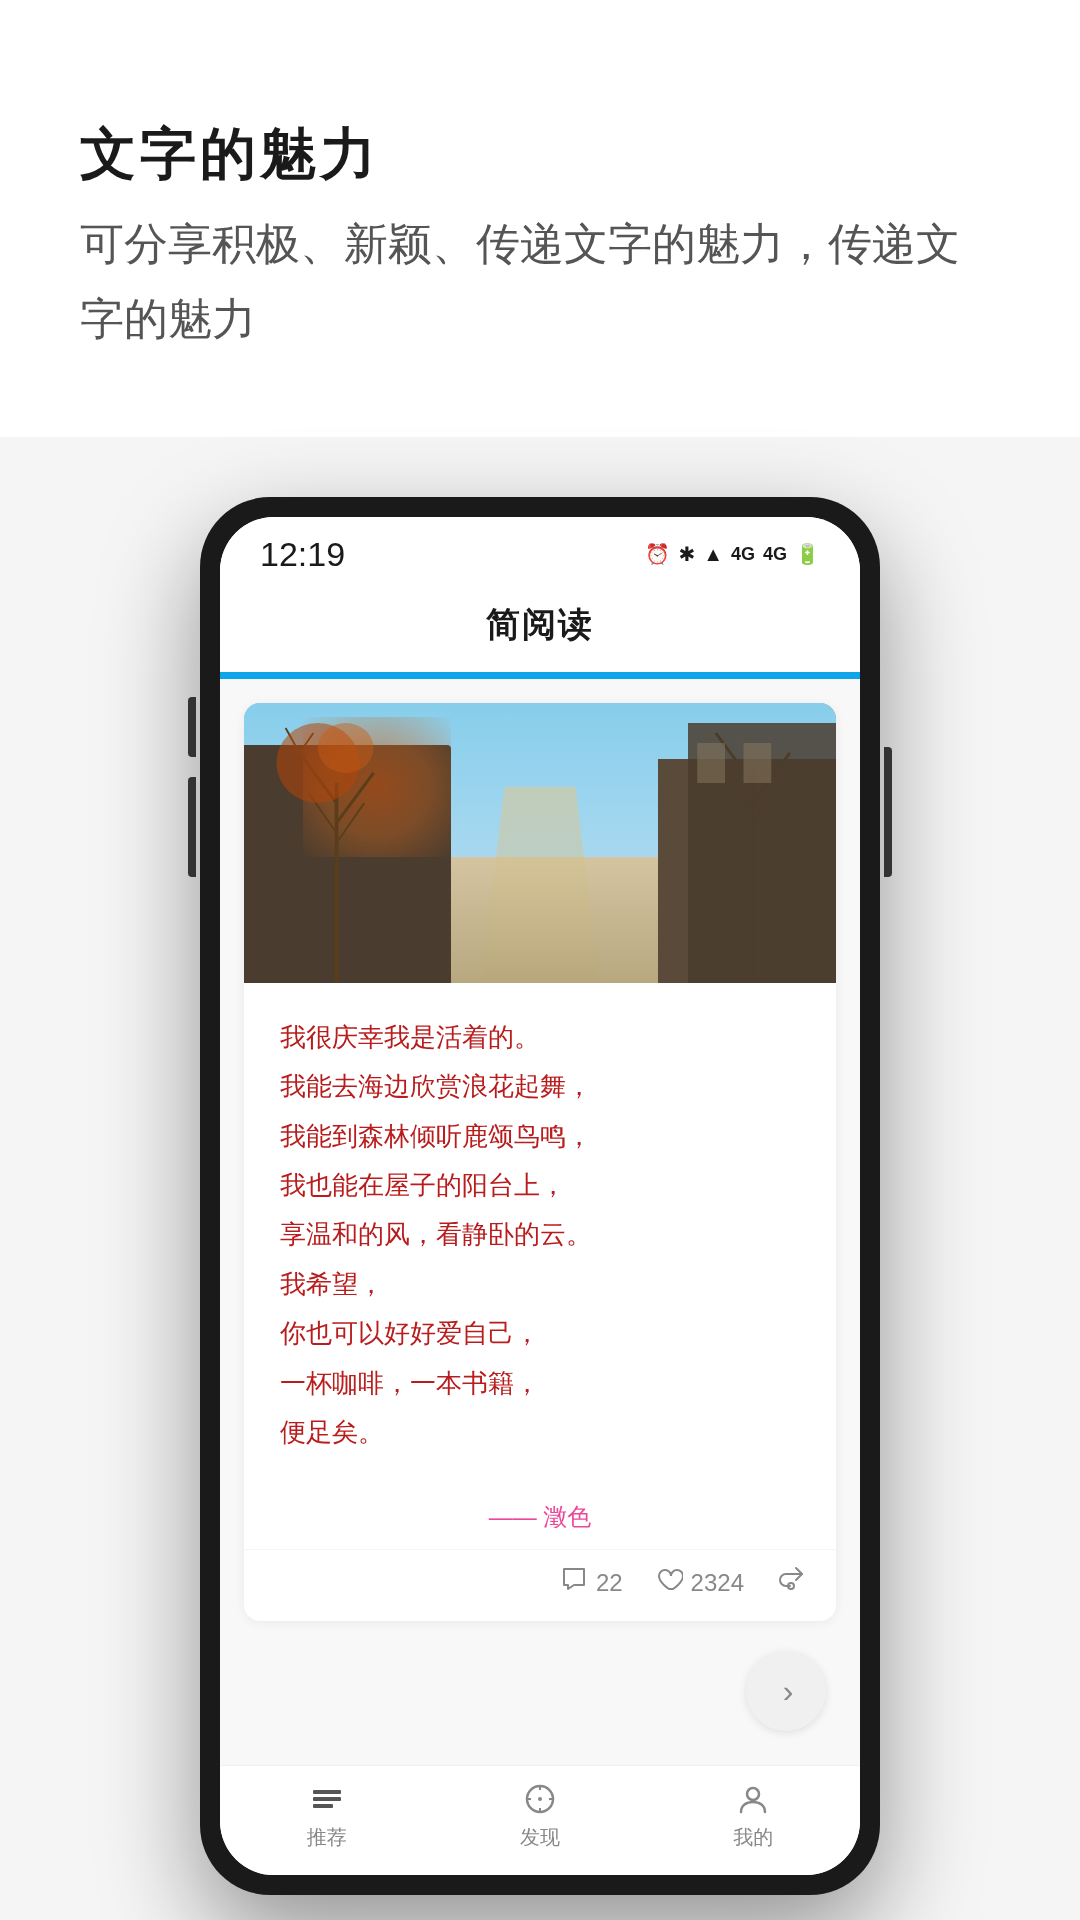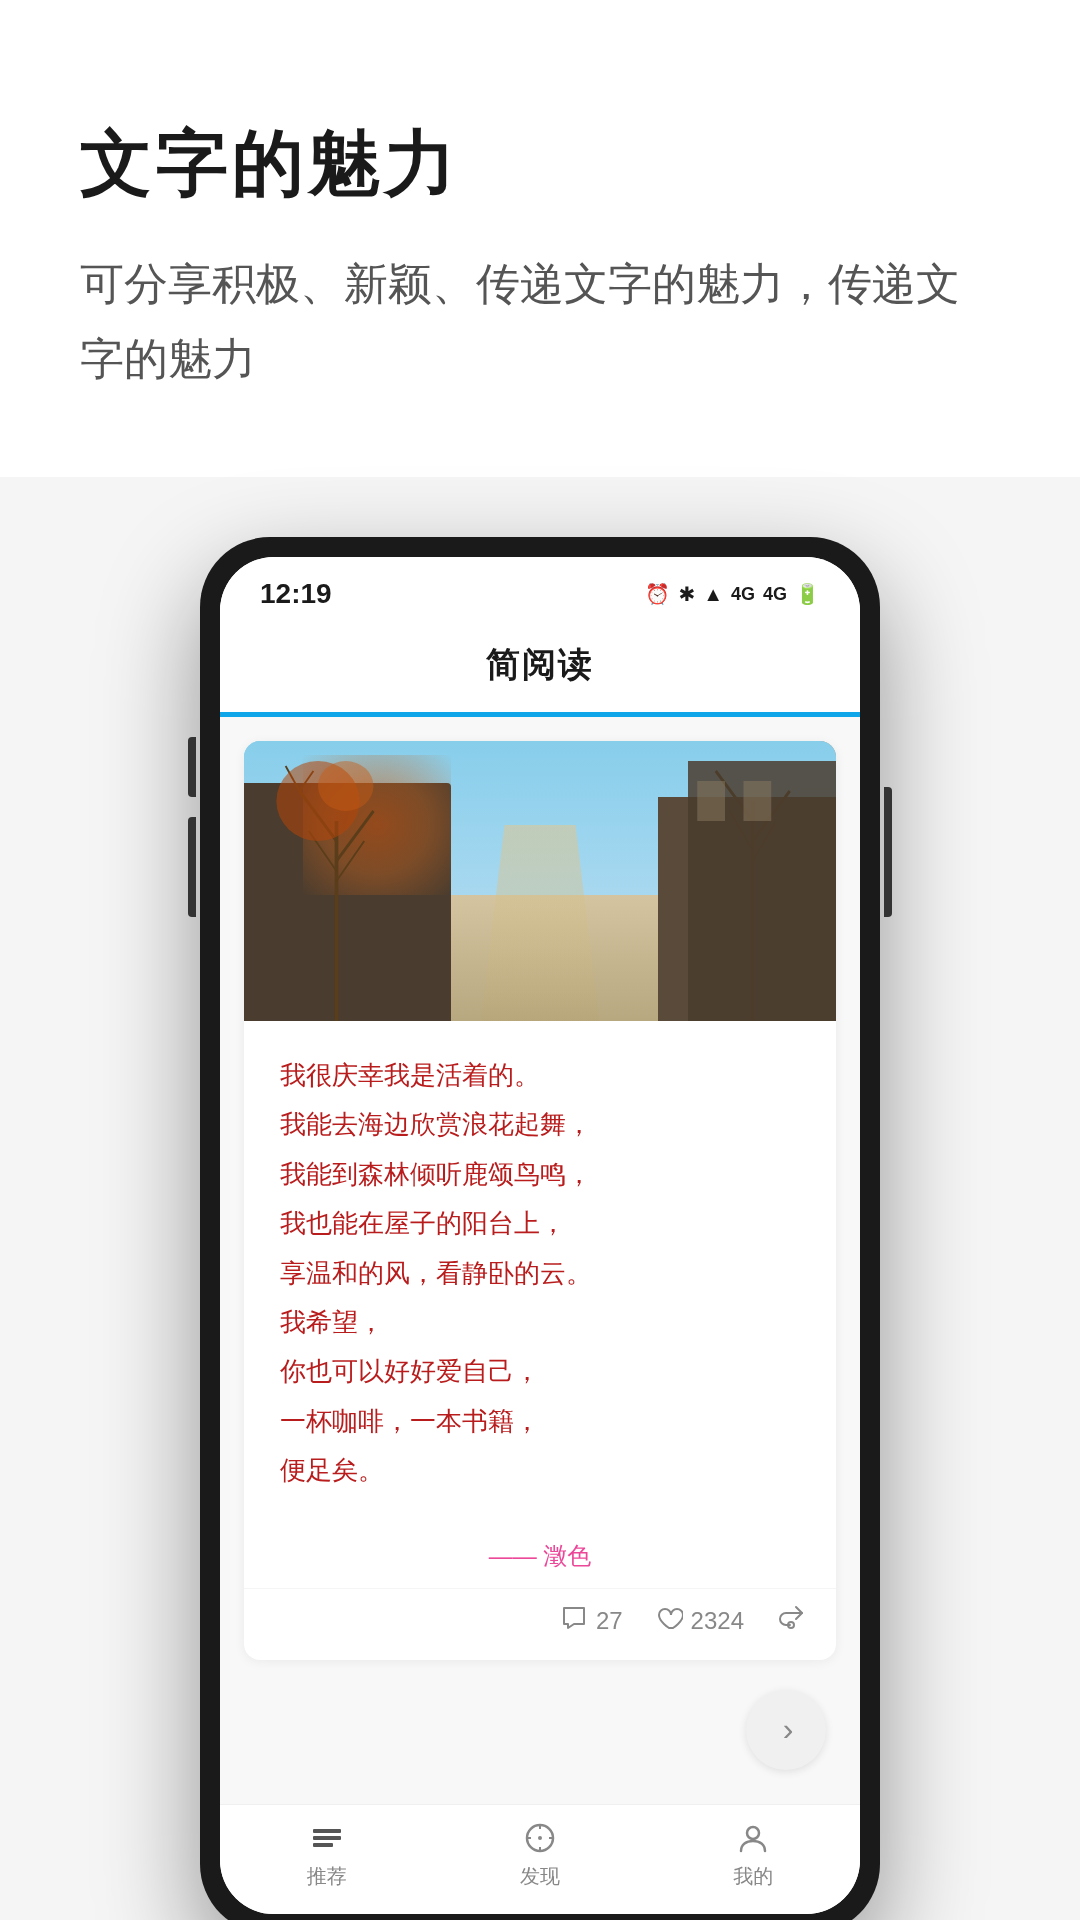--- a/index.html
+++ b/index.html
@@ -23,25 +23,25 @@
     }
 
     
     .top-section {
       background: #ffffff;
       padding: 120px 80px 80px 80px;
       flex-shrink: 0;
     }
 
     .main-title {
-      font-size: 72px;
+      font-size: 56px;
       font-weight: 600;
       color: #1a1a1a;
       line-height: 1.2;
-      margin-bottom: 41px;
+      margin-bottom: 20px;
       letter-spacing: 4px;
     }
 
     .subtitle {
       font-size: 44px;
       color: #555555;
       line-height: 1.7;
       font-weight: 400;
     }
 
@@ -75,41 +75,41 @@
     .status-bar {
       display: flex;
       justify-content: space-between;
       align-items: center;
       padding: 20px 40px 10px 40px;
       background: #ffffff;
       height: 65px;
     }
 
     .status-time {
-      font-size: 28px;
-      font-weight: 700;
+      font-size: 34px;
+      font-weight: 400;
       color: #1a1a1a;
     }
 
     .status-icons {
       display: flex;
       align-items: center;
       gap: 8px;
     }
 
     .status-icon-text {
       font-size: 20px;
       color: #1a1a1a;
     }
 
     
     .app-header {
       text-align: center;
       padding: 20px 0 24px 0;
-      border-bottom: 5px solid #0ea5e9;
+      border-bottom: 7px solid #0ea5e9;
       background: #ffffff;
     }
 
     .app-title {
       font-size: 34px;
       font-weight: 600;
       color: #1a1a1a;
       letter-spacing: 2px;
     }
 
@@ -421,21 +421,21 @@
               <span>—— 澂色</span>
             </div>
 
             <div class="article-actions">
               <div class="action-item">
                 <span class="action-icon">
                   <svg width="28" height="28" viewBox="0 0 28 28" fill="none">
                     <path d="M4 4h20v16H14l-6 4v-4H4V4z" stroke="#888" stroke-width="2" fill="none" stroke-linejoin="round"></path>
                   </svg>
                 </span>
-                <span class="action-count">27</span>
+                <span class="action-count">22</span>
               </div>
               <div class="action-item">
                 <span class="action-icon">
                   <svg width="28" height="28" viewBox="0 0 28 28" fill="none">
                     <path d="M14 24s-10-6.5-10-13a6 6 0 0112 0 6 6 0 0112 0c0 6.5-10 13-10 13z" stroke="#888" stroke-width="2" fill="none"></path>
                   </svg>
                 </span>
                 <span class="action-count">2324</span>
               </div>
               <div class="action-item">

